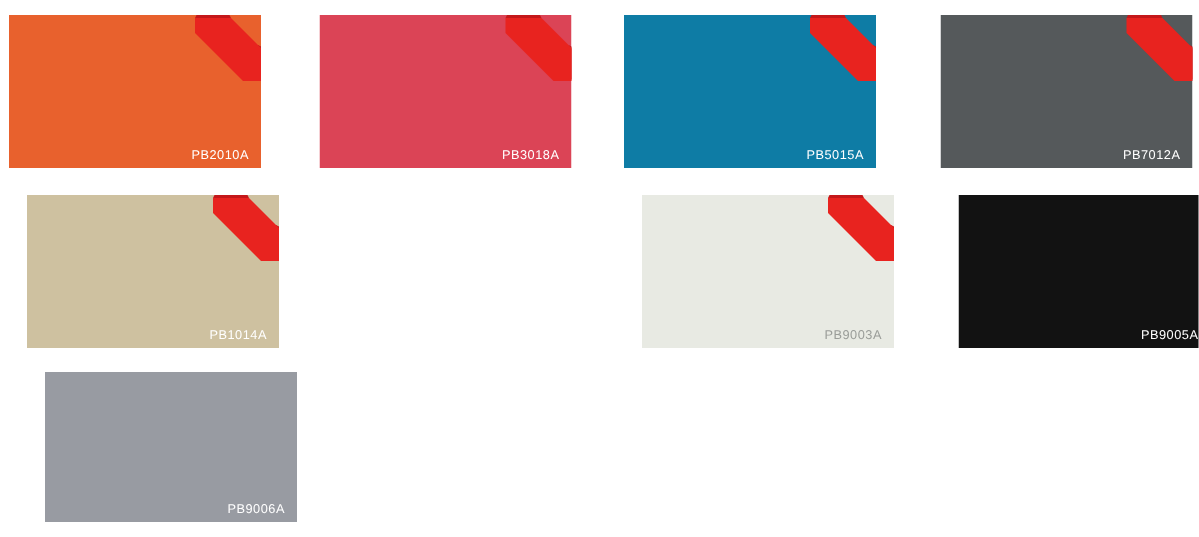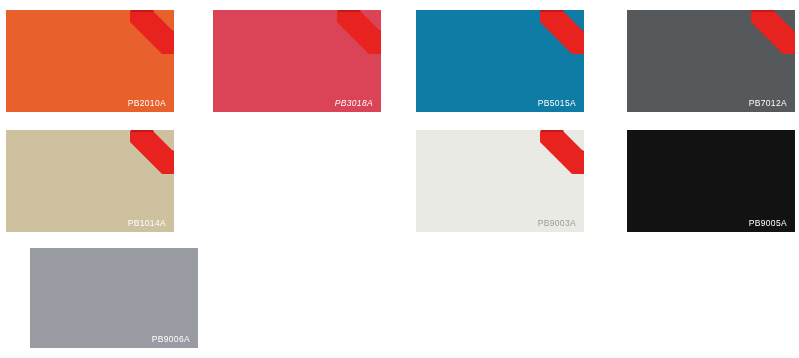--- a/index.html
+++ b/index.html
@@ -26,26 +26,26 @@
   .swatch {
     position: absolute;
     width: 168px;
     height: 102px;
     overflow: hidden;
     box-sizing: border-box;
   }
 
   
   .col-1 { left: 6px; }
-  .col-2 { left: 213px; font-style: italic; }
+  .col-2 { left: 213px; }
   .col-3 { left: 416px; }
   .col-4 { left: 627px; }
 
   .row-1 { top: 10px; }
-  .row-2 { top: 130px; }
+  .row-2 { top: 130px; margin-left: 12px; }
   .row-3 { top: 248px; height: 100px; margin-left: 24px; }
 
   .swatch-fill {
     position: absolute;
     inset: 0;
     width: 100%;
     height: 100%;
   }
 
   

